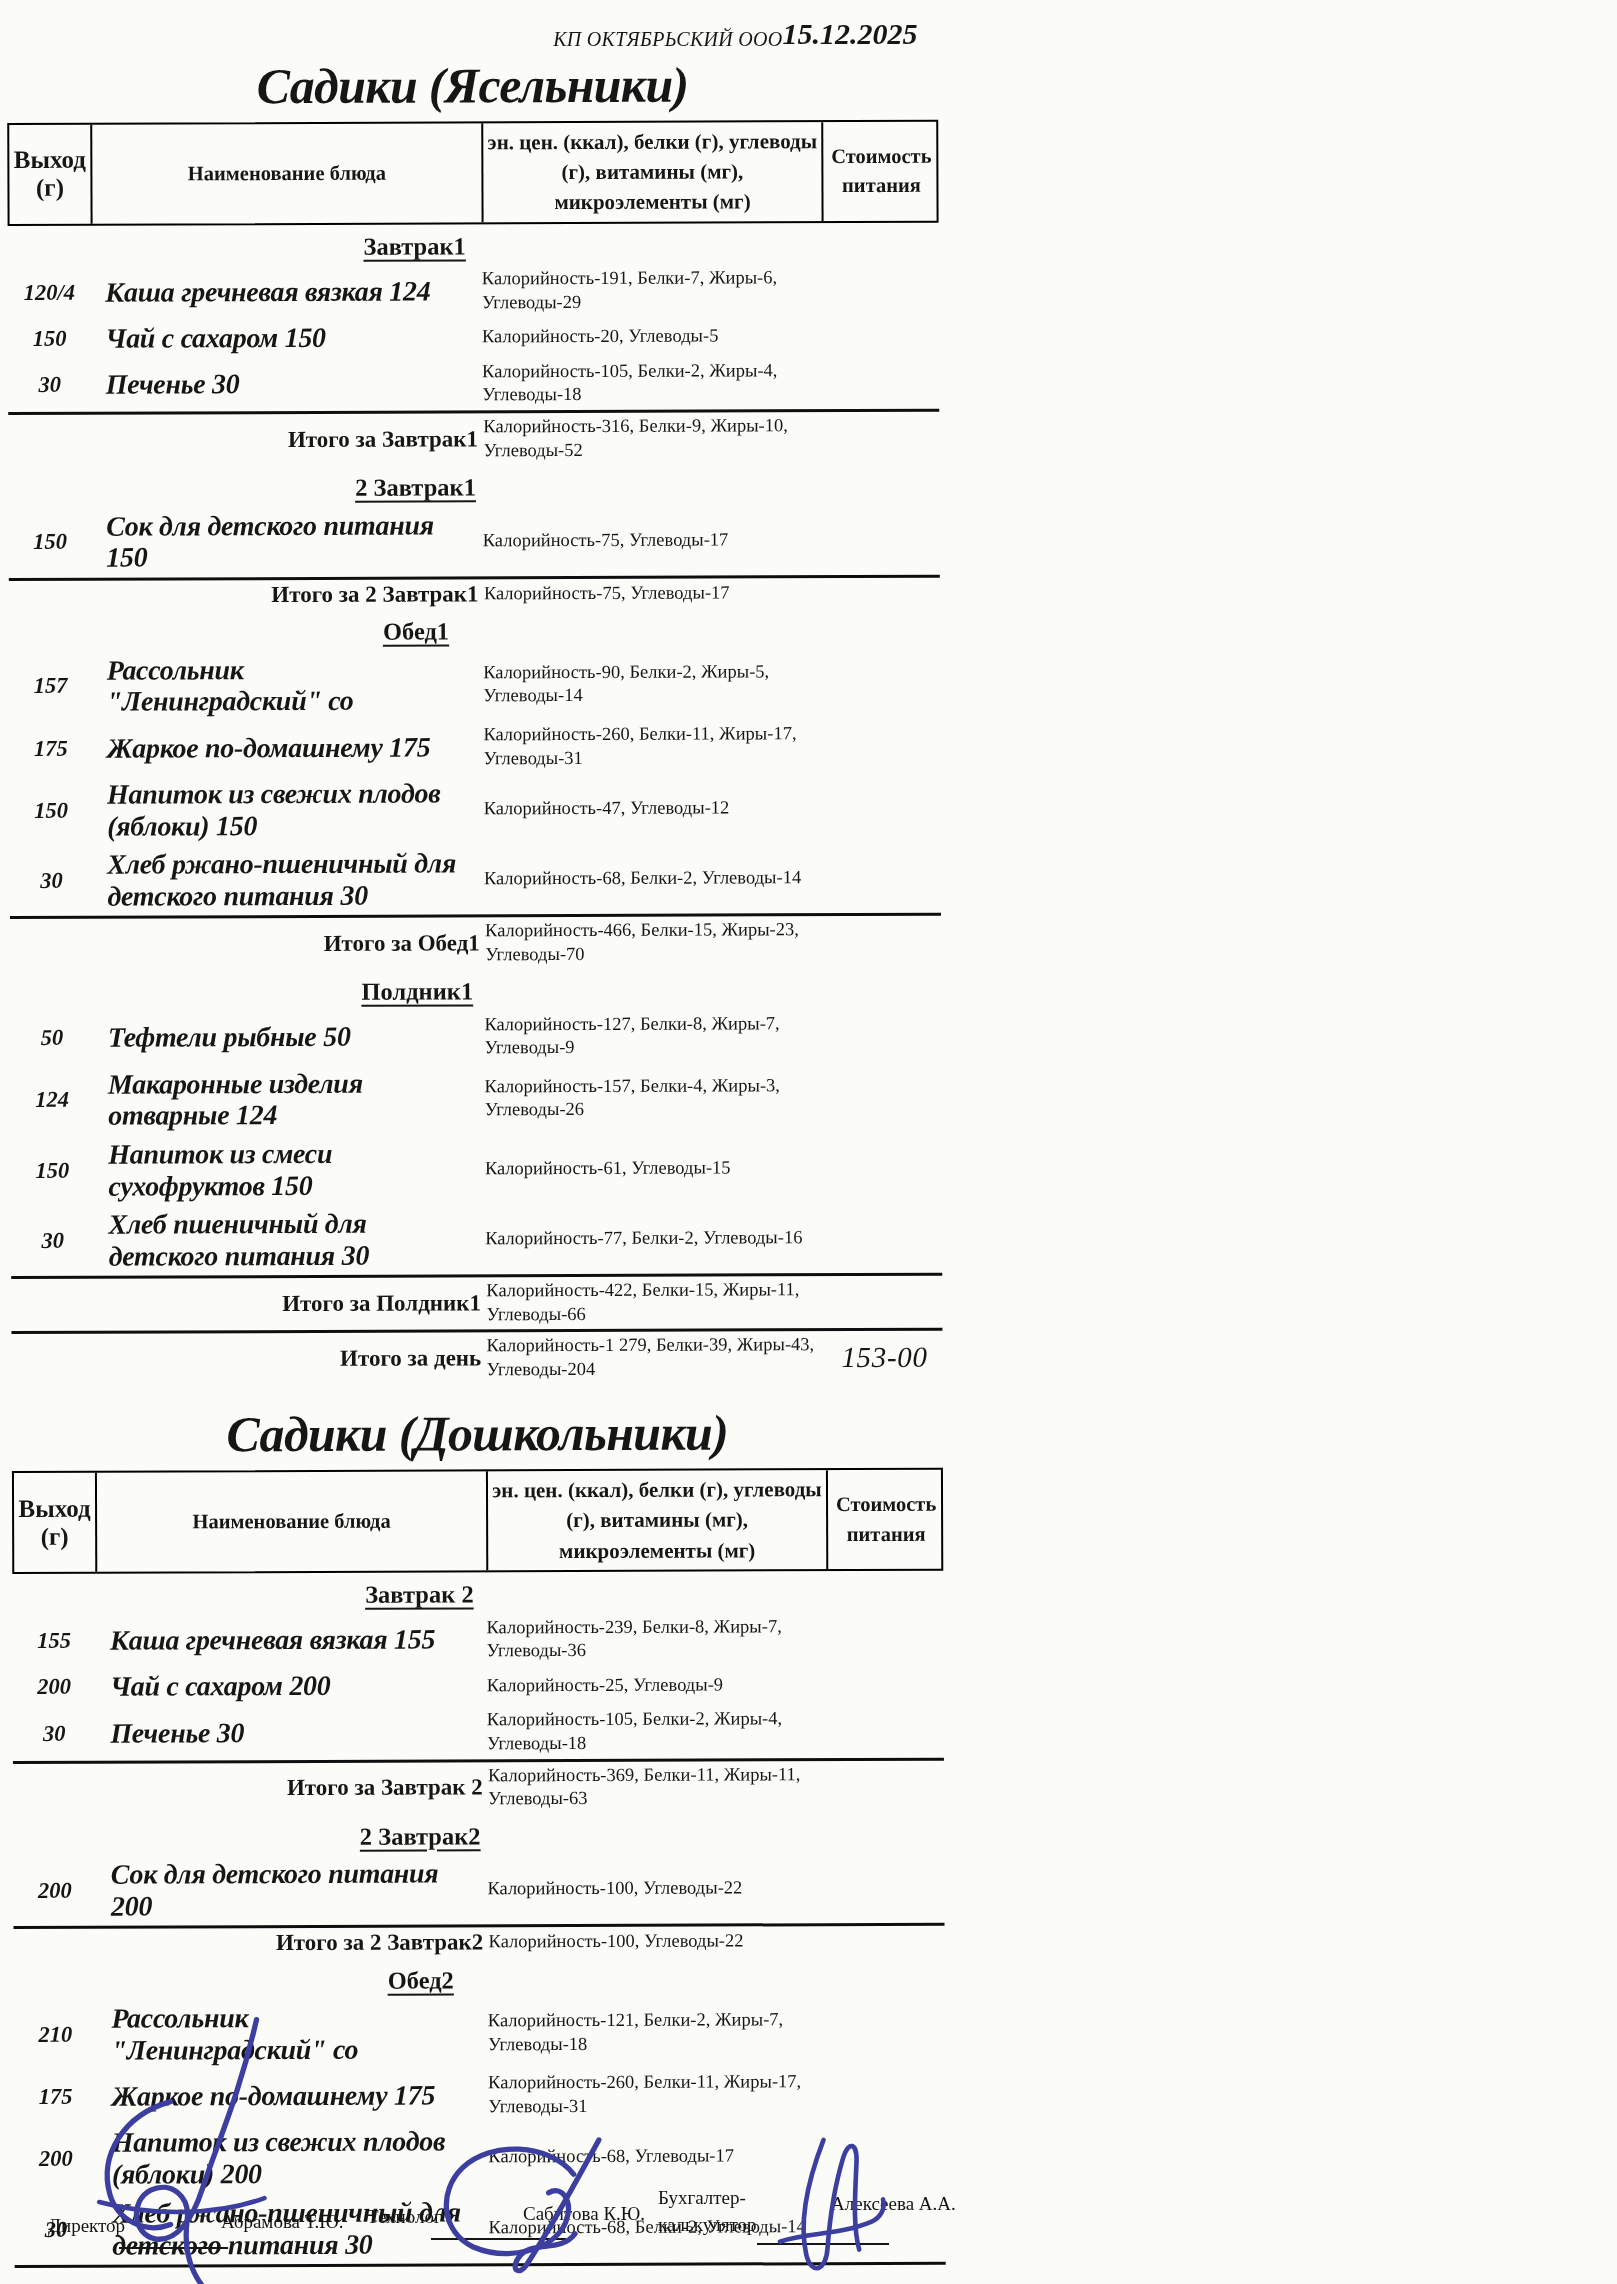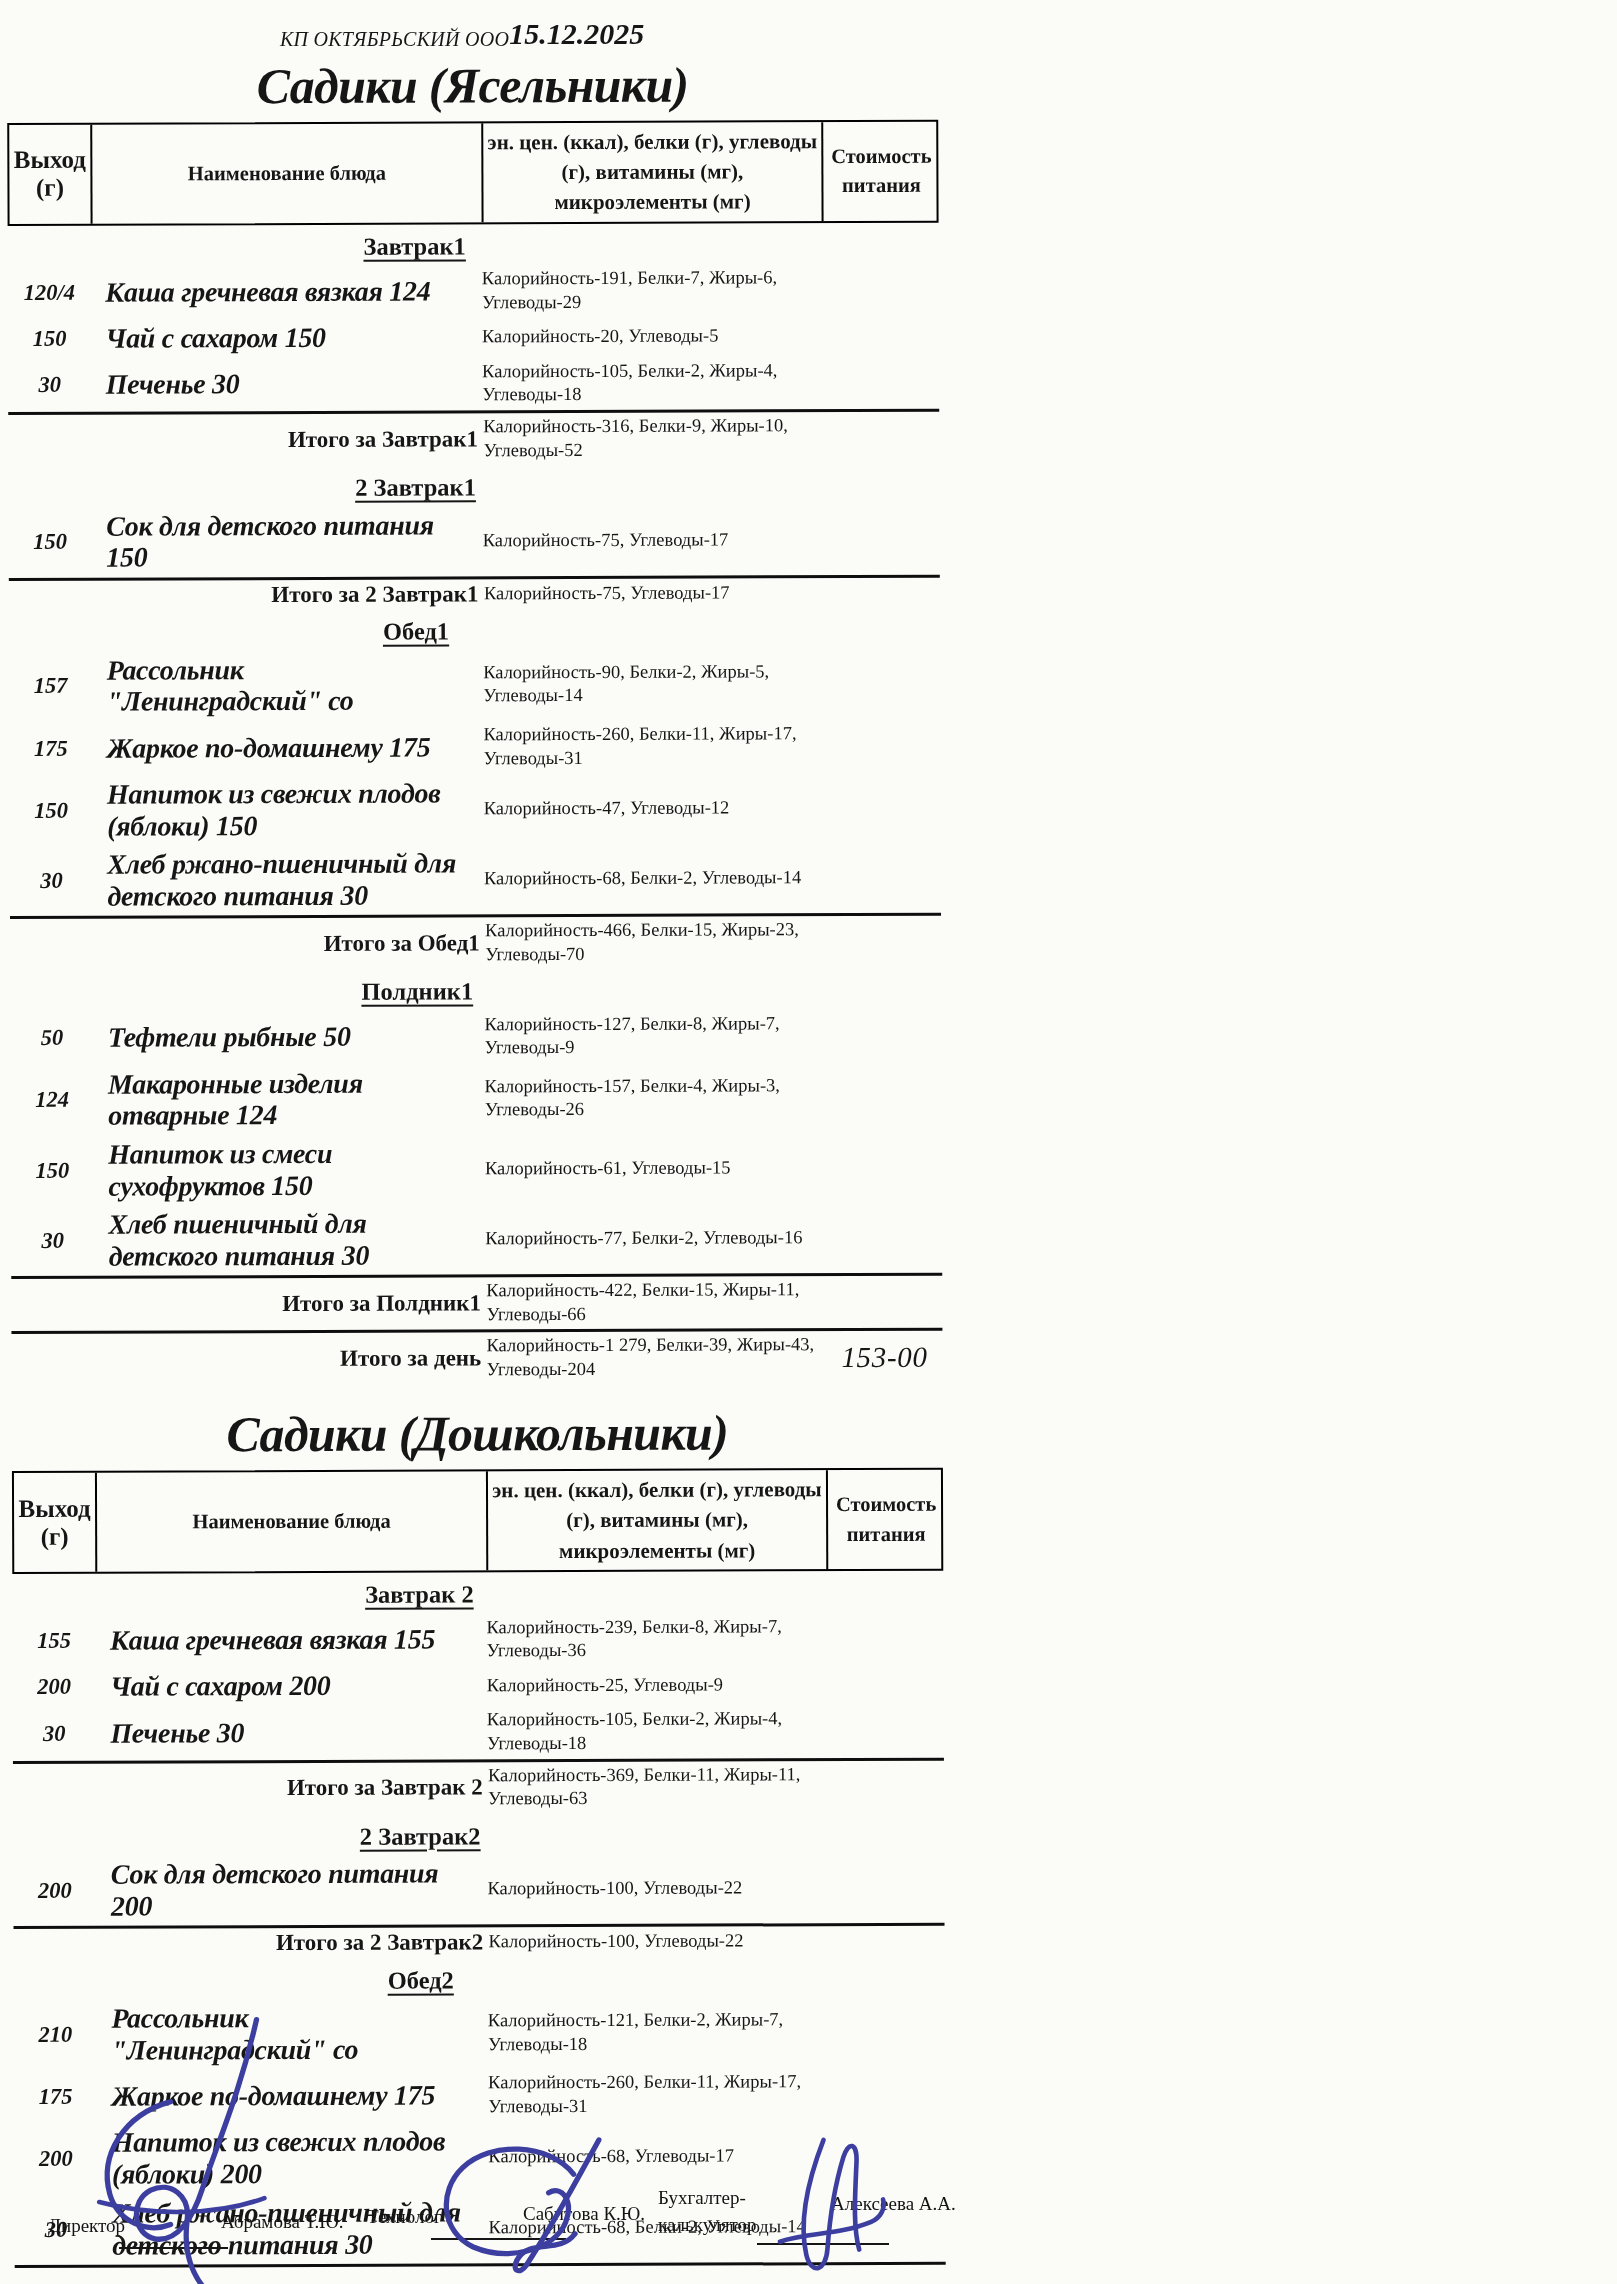--- a/index.html
+++ b/index.html
@@ -4,21 +4,21 @@
 <style>
   html,body{margin:0;padding:0;background:#9a9a9a;}
   .page{
     position:relative;width:1618px;height:2284px;background:#fbfbf8;
     overflow:hidden;font-family:"Liberation Serif","DejaVu Serif",serif;color:#161616;
   }
   .content{position:absolute;left:6.6px;top:17px;width:931px;}
   .tables-wrap{transform:rotate(-0.2deg);transform-origin:top left;}
 
   
-  .topbar{display:flex;justify-content:center;align-items:flex-start;}
+  .topbar{display:flex;justify-content:flex-end;align-items:flex-start;}
   .company{font-style:italic;font-size:20px;letter-spacing:0.3px;padding-top:10.6px;}
   .date{font-weight:bold;font-style:italic;font-size:30px;margin-right:20px;}
 
   
   .tbl{margin-top:1.3px;}
   .tbl + .tbl{margin-top:20px;}
   .tbl-title{margin:6.6px 0 6.6px;text-align:center;font-size:50px;font-weight:bold;font-style:italic;letter-spacing:-0.7px;}
   .thead{display:grid;grid-template-columns:83px 391px 340px 116px;border:2.6px solid #000;}
   .hc{border-right:2px solid #000;display:flex;align-items:center;justify-content:center;text-align:center;font-weight:bold;padding:4px 4px;min-height:57px;}
   .hc:last-child{border-right:none;text-align:center;}

